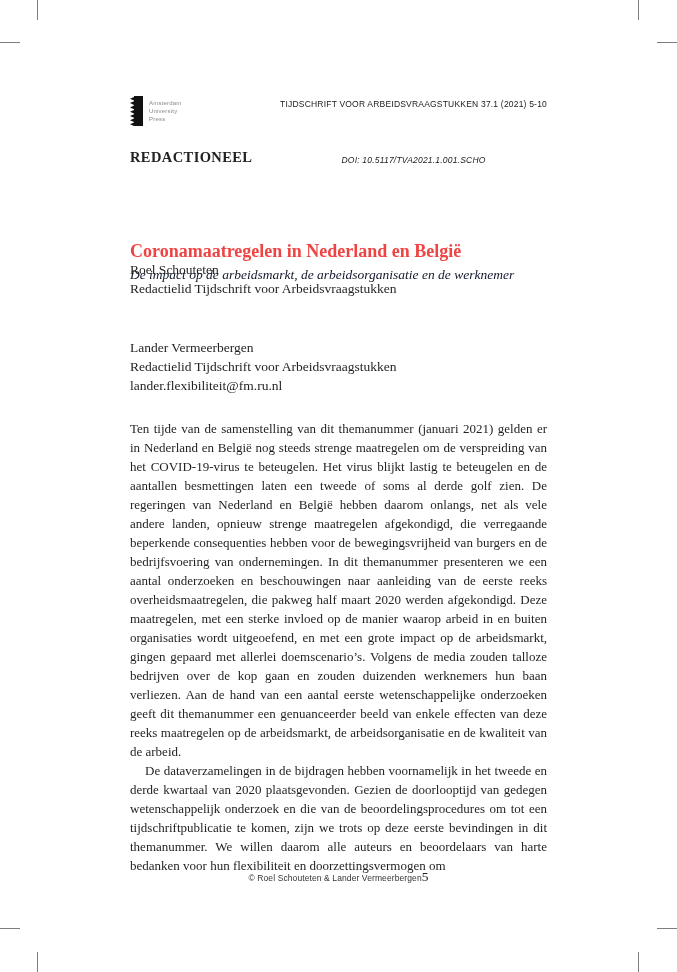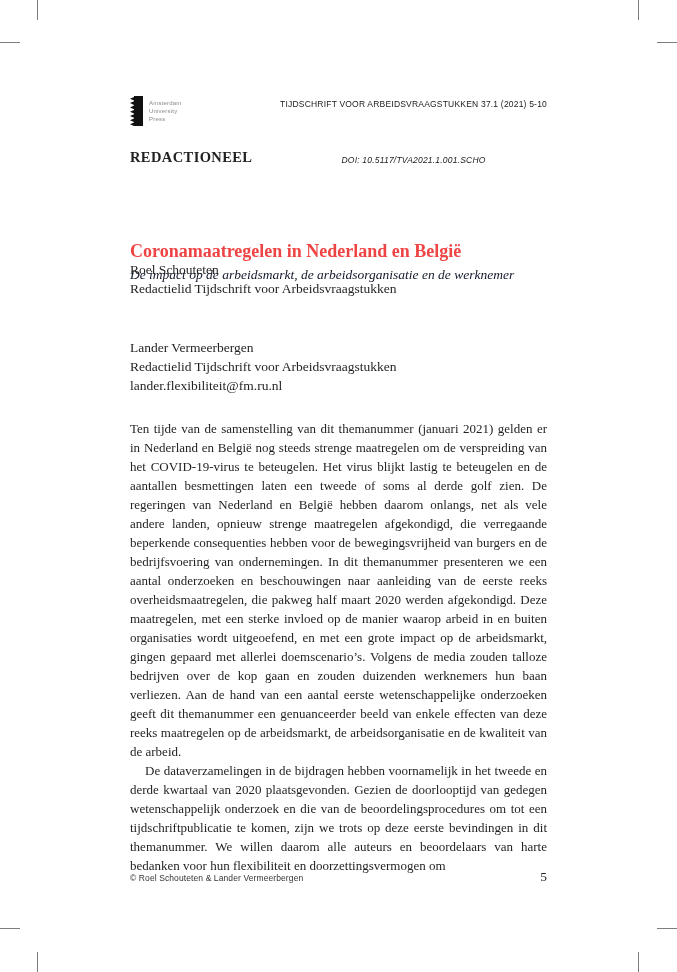--- a/index.html
+++ b/index.html
@@ -80,21 +80,21 @@
   .author-1 { top: 260px; }
   .author-2 { top: 338px; }
   .author-role { }
 
   
   .body-text { top: 419px; font-size: 13px; line-height: 19px; text-align: justify; }
   .body-text p { text-align: justify; }
   .body-text p + p { text-indent: 15px; }
 
   
-  .footer-row { top: 869px; display: flex; justify-content: space-between; align-items: flex-end; }
+  .footer-row { top: 869px; display: flex; justify-content: center; align-items: flex-end; }
   .copyright {
     font-family: "Liberation Sans", sans-serif;
     font-size: 8.5px;
     color: #333333;
     letter-spacing: 0.1px;
     padding-bottom: 2px;
   }
   .page-number { font-size: 13.5px; color: #1f1f1f; }
 </style>
 </head>

